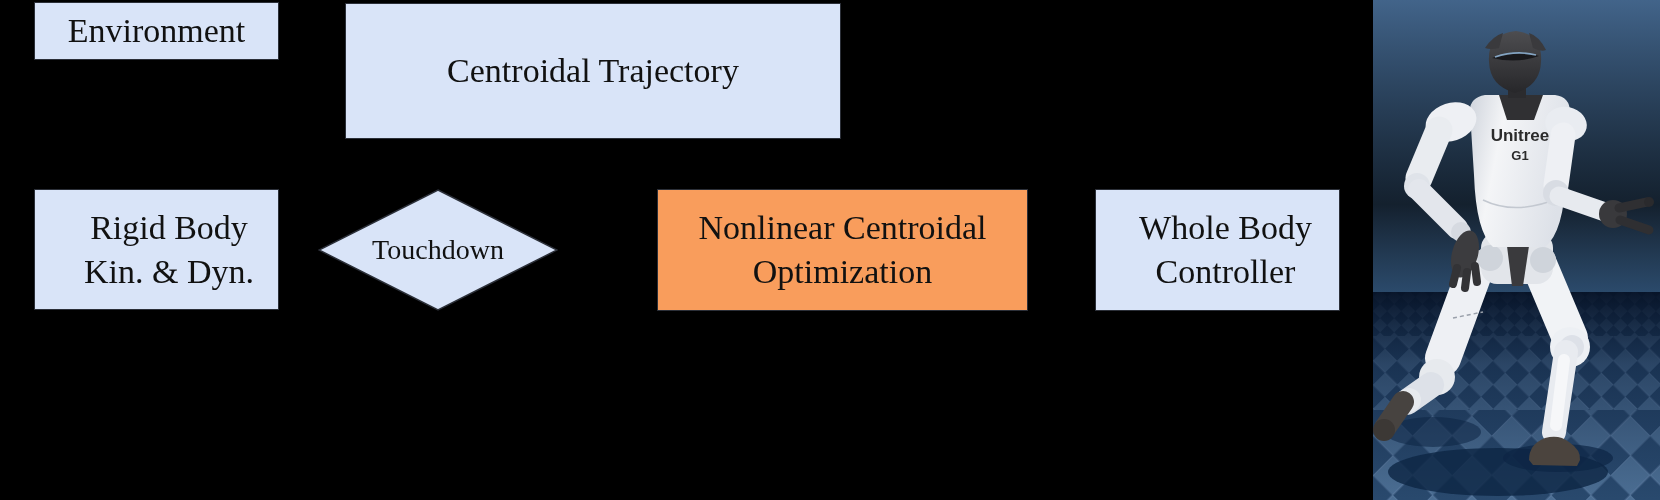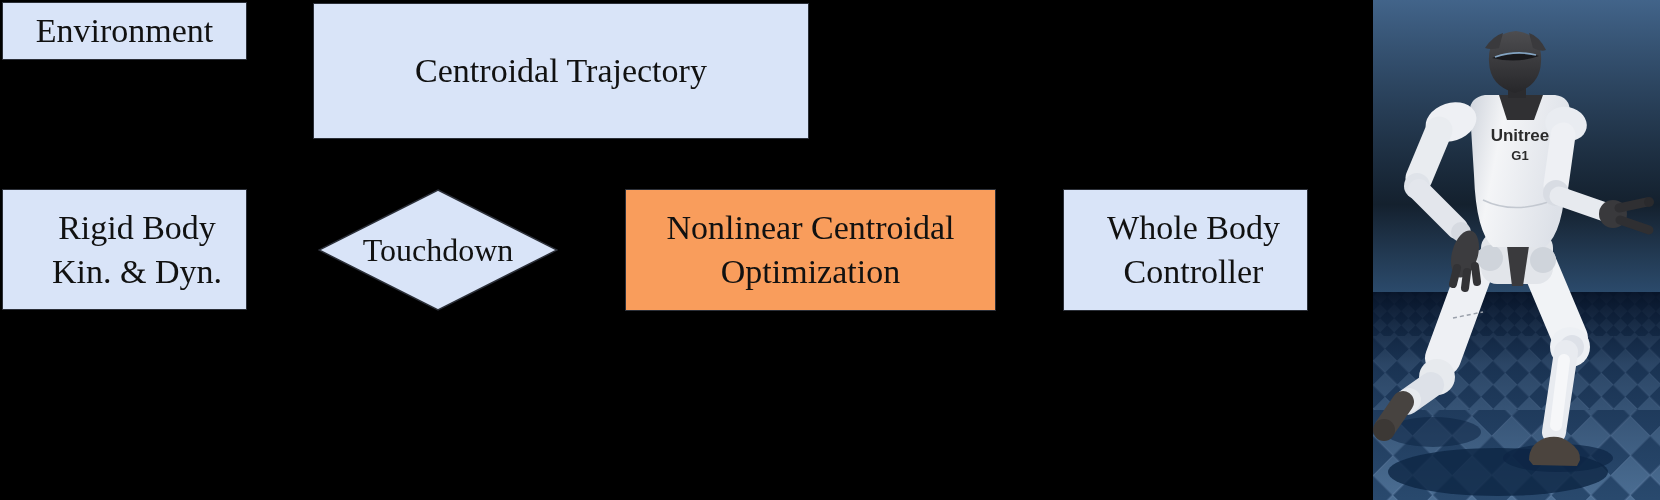--- a/index.html
+++ b/index.html
@@ -20,38 +20,39 @@
     border: 1px solid #2b2f38;
     color: #111111;
     display: flex;
     flex-direction: column;
     align-items: center;
     justify-content: center;
     text-align: center;
     font-size: 34px;
     line-height: 1.28;
     white-space: nowrap;
+    margin-left: 32px;
   }
   .node.highlight { background: #f99d5c; }
   .node-environment { left: 2px;    top: 2px;   width: 245px; height: 58px; }
   .node-centroidal  { left: 313px;  top: 3px;   width: 496px; height: 136px; }
   .node-rigid       { left: 2px;    top: 189px; width: 245px; height: 121px; padding-left: 25px; }
   .node-nonlinear   { left: 625px;  top: 189px; width: 371px; height: 122px; }
   .node-wholebody   { left: 1063px; top: 189px; width: 245px; height: 122px; padding-left: 16px; }
   .diamond-wrap {
     position: absolute;
     left: 318px; top: 189px;
     width: 240px; height: 122px;
   }
   .diamond-wrap svg { position: absolute; left: 0; top: 0; }
   .diamond-label {
     position: absolute; left: 0; top: 0;
     width: 100%; height: 100%;
     display: flex; align-items: center; justify-content: center;
-    font-size: 32px; color: #111111;
+    font-size: 28px; color: #111111;
   }
   .robot-panel {
     position: absolute;
     left: 1373px; top: 0;
     width: 287px; height: 500px; border-radius: 28px;
   }
 </style>
 </head>
 <body>
 

